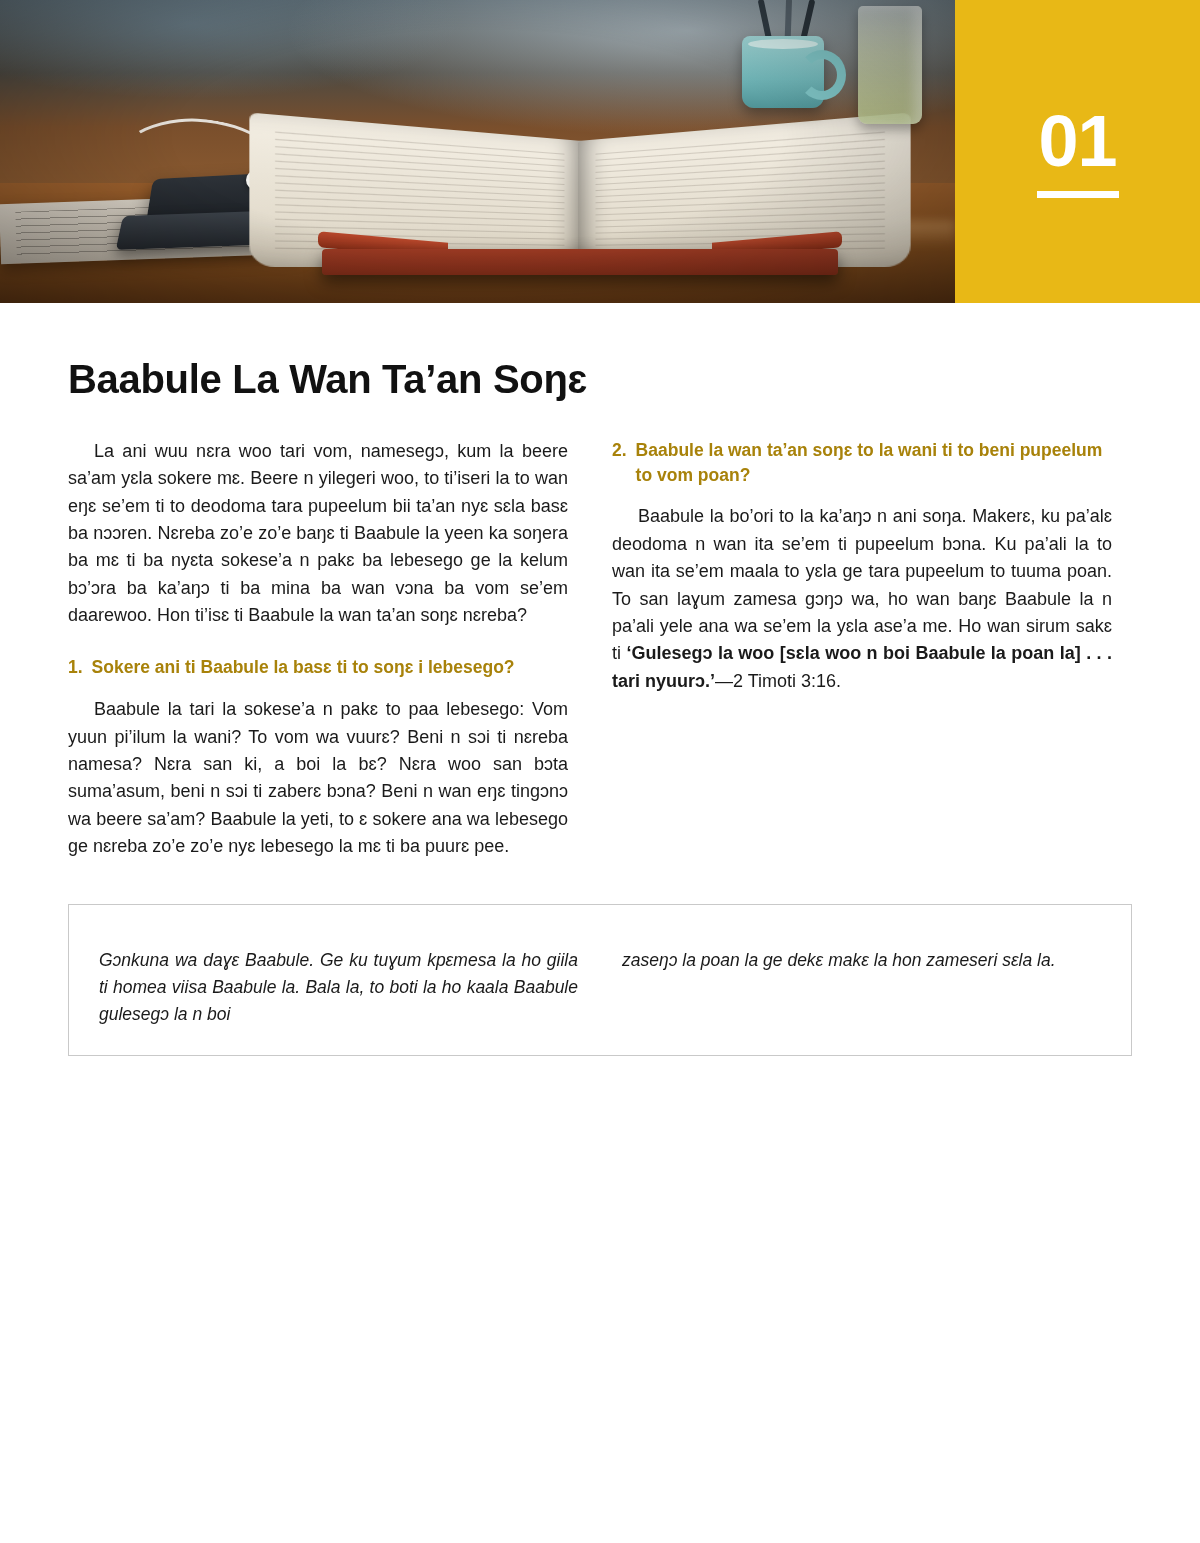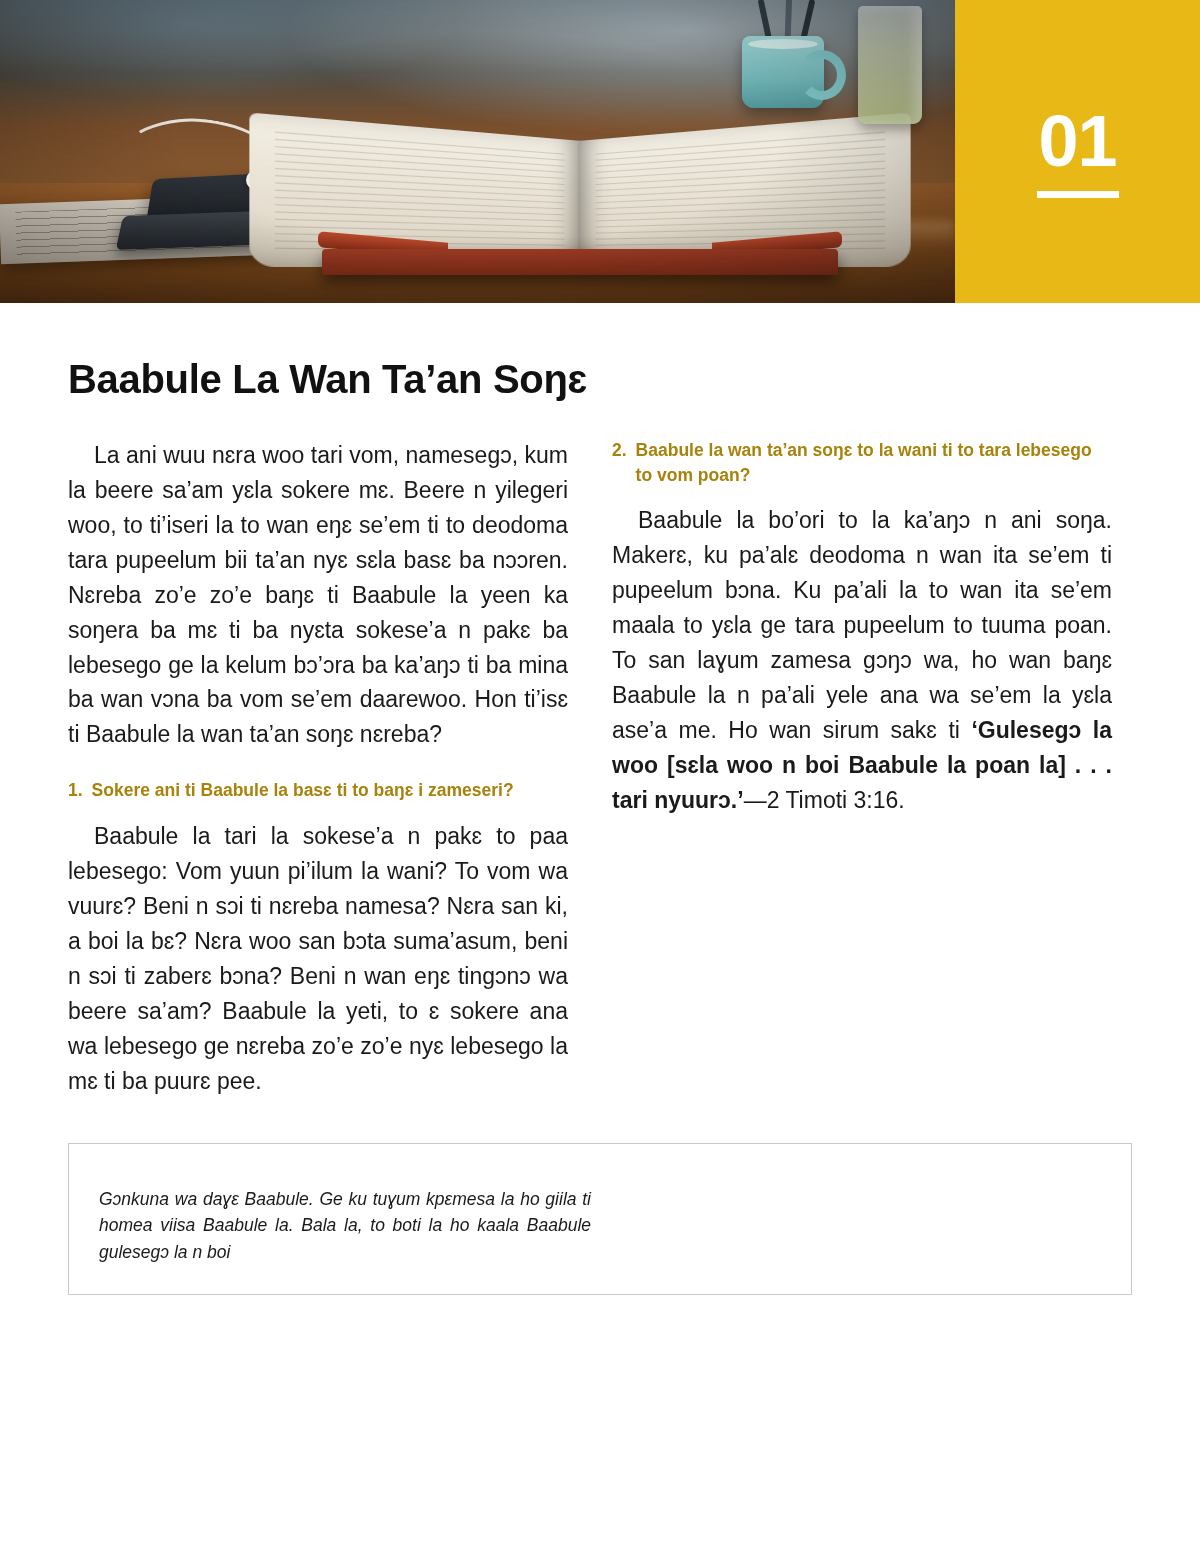--- a/index.html
+++ b/index.html
@@ -267,21 +267,21 @@
   }
   .columns {
     display: flex;
     gap: 44px;
   }
   .col {
     width: 500px;
   }
   p {
     margin: 0 0 0 0;
-    font-size: 23px;
+    font-size: 18px;
     line-height: 1.52;
     text-align: justify;
     color: #1a1a1a;
   }
   p.indent { text-indent: 26px; }
   .qnum {
     display: flex;
     gap: 9px;
     margin: 26px 0 12px 0;
     color: #a8820a;
@@ -355,33 +355,36 @@
     <span>Baabule La Wan Ta’an Soŋɛ</span><br>
   </h1>
 
   <div class="columns">
 
     <div class="col">
       <p class="indent">La ani wuu nɛra woo tari vom, namesegɔ, kum la beere sa’am yɛla sokere mɛ. Beere n yilegeri woo, to ti’iseri la to wan eŋɛ se’em ti to deodoma tara pupeelum bii ta’an nyɛ sɛla basɛ ba nɔɔren. Nɛreba zo’e zo’e baŋɛ ti Baabule la yeen ka soŋera ba mɛ ti ba nyɛta sokese’a n pakɛ ba lebesego ge la kelum bɔ’ɔra ba ka’aŋɔ ti ba mina ba wan vɔna ba vom se’em daarewoo. Hon ti’isɛ ti Baabule la wan ta’an soŋɛ nɛreba?</p>
 
       <div class="qnum">
         <span class="n">1.</span>
-        <span class="t">Sokere ani ti Baabule la basɛ ti to baŋɛ i zameseri?</span>
+        <span class="t">Sokere ani ti Baabule la basɛ ti to soŋɛ i lebesego?</span>
       </div>
       <p class="body-after-q indent">Baabule la tari la sokese’a n pakɛ to paa lebesego: Vom yuun pi’ilum la wani? To vom wa vuurɛ? Beni n sɔi ti nɛreba namesa? Nɛra san ki, a boi la bɛ? Nɛra woo san bɔta suma’asum, beni n sɔi ti zaberɛ bɔna? Beni n wan eŋɛ tingɔnɔ wa beere sa’am? Baabule la yeti, to ɛ sokere ana wa lebesego ge nɛreba zo’e zo’e nyɛ lebesego la mɛ ti ba puurɛ pee.</p>
     </div>
 
     <div class="col">
       <div class="qnum" style="margin-top:0">
         <span class="n">2.</span>
-        <span class="t">Baabule la wan ta’an soŋɛ to la wani ti to tara lebesego to vom poan?</span>
+        <span class="t">Baabule la wan ta’an soŋɛ to la wani ti to beni pupeelum to vom poan?</span>
       </div>
       <p class="body-after-q indent"><span>Baabule la bo’ori to la ka’aŋɔ n ani soŋa. Makerɛ, ku pa’alɛ deodoma n wan ita se’em ti pupeelum bɔna. Ku pa’ali la to wan ita se’em maala to yɛla ge tara pupeelum to tuuma poan. To san laɣum zamesa gɔŋɔ wa, ho wan baŋɛ Baabule la n pa’ali yele ana wa se’em la yɛla ase’a me. Ho wan sirum sakɛ ti </span><span class="scripture">‘Gulesegɔ la woo [sɛla woo n boi Baabule la poan la] . . . tari nyuurɔ.’</span><span>—2 Timoti 3:16.</span></p>
     </div>
 
   </div>
 </div>
 
 <div class="note-box">
   <div class="col">
     <p>Gɔnkuna wa daɣɛ Baabule. Ge ku tuɣum kpɛmesa la ho giila ti homea viisa Baabule la. Bala la, to boti la ho kaala Baabule gulesegɔ la n boi</p>
   </div>
+  <div class="col">
+    <p>zaseŋɔ la poan la ge dekɛ makɛ la hon zameseri sɛla la.</p>
+  </div>
 </div>
 
 </body></html>

